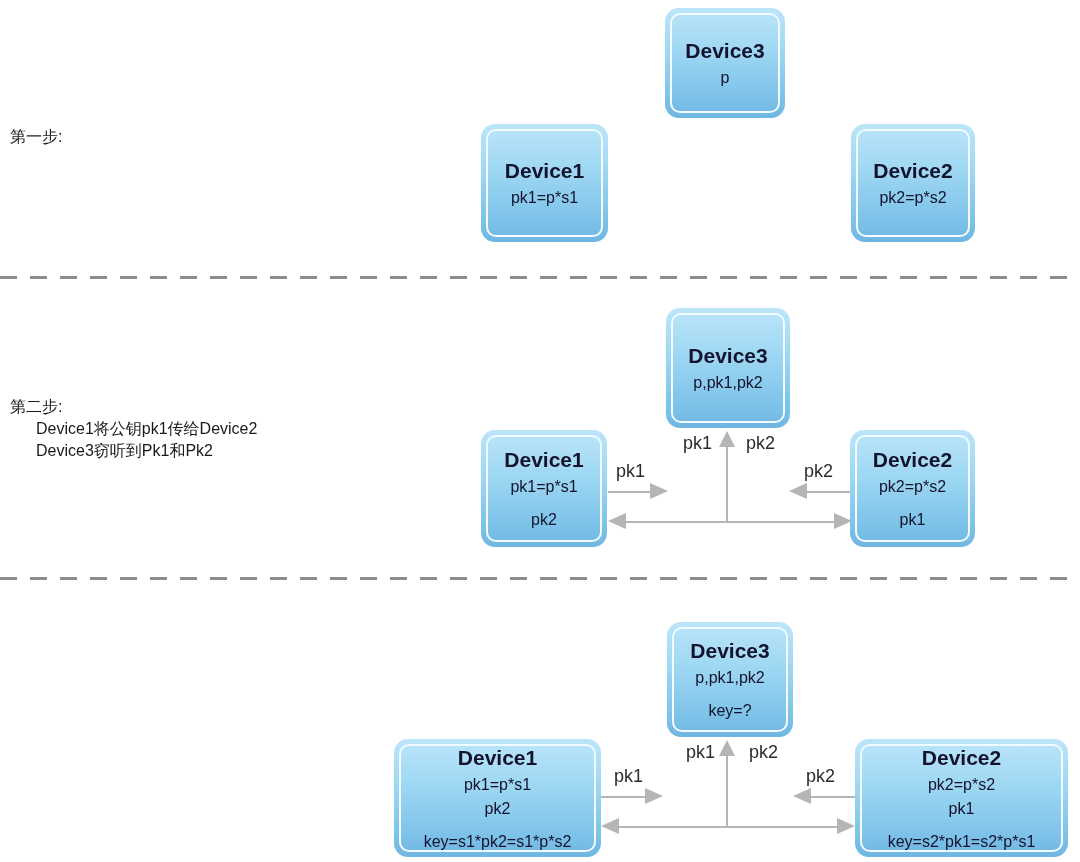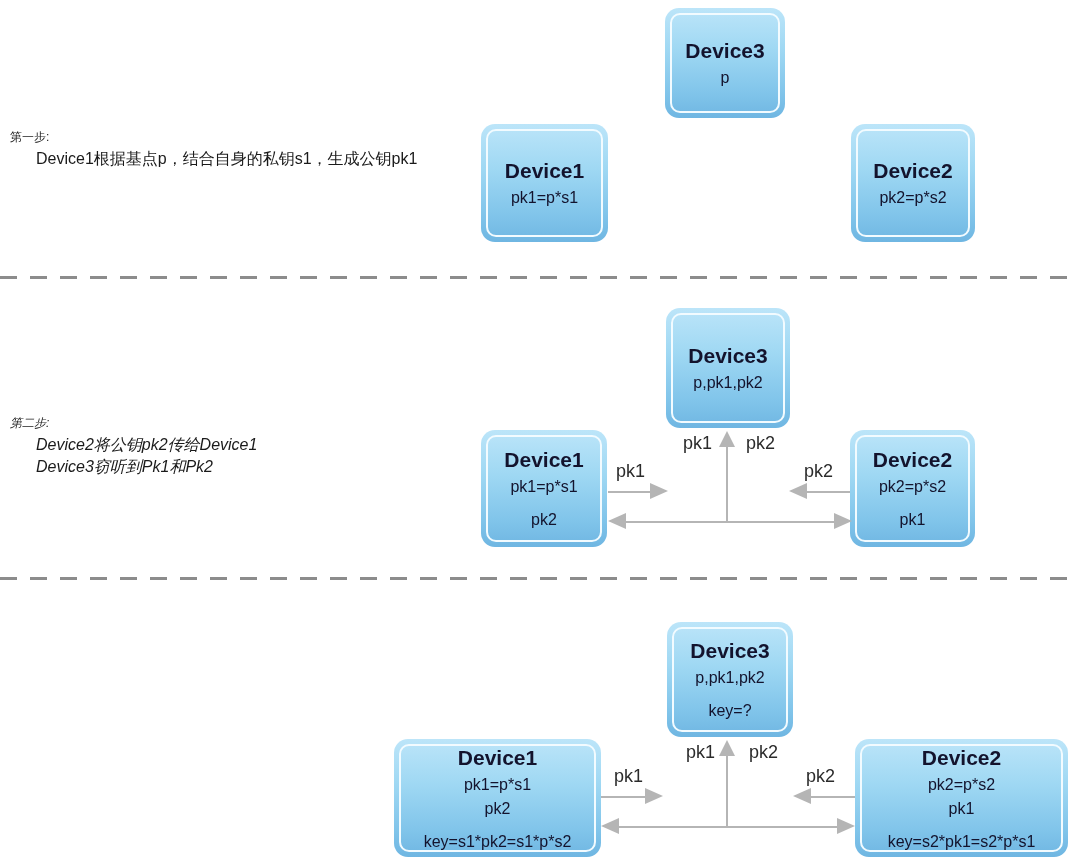--- a/index.html
+++ b/index.html
@@ -17,21 +17,21 @@
 
   
   .step-text {
     position: absolute;
     left: 10px;
     color: #1a1a1a;
     font-size: 16px;
     line-height: 22px;
     white-space: nowrap;
   }
-  .step-text .step-label { font-size: 12px; }
+  .step-text .step-label { font-size: 16px; }
   .step-text .step-line  { padding-left: 26px; }
 
   
   .divider {
     position: absolute;
     left: 0;
     width: 1080px;
     height: 3px;
     background: repeating-linear-gradient(90deg, #8c8c8c 0 17px, transparent 17px 30px);
   }
@@ -94,21 +94,20 @@
     line-height: 20px;
   }
 </style>
 </head>
 <body>
 
 <div id="canvas">
 
   <div class="step-text" style="top:126px;">
     <div class="step-label">第一步:</div>
-    <div class="step-line">Device1根据基点p，结合自身的私钥s1，生成公钥pk1</div>
   </div>
 
   <div class="device-box" style="left:665px;top:8px;width:120px;height:110px;">
     <div class="box-inner">
       <div class="box-title">Device3</div>
       <div class="box-line">p</div>
     </div>
   </div>
 
   <div class="device-box" style="left:481px;top:124px;width:127px;height:118px;">
@@ -120,23 +119,23 @@
 
   <div class="device-box" style="left:851px;top:124px;width:124px;height:118px;">
     <div class="box-inner">
       <div class="box-title">Device2</div>
       <div class="box-line">pk2=p*s2</div>
     </div>
   </div>
 
   <div class="divider" style="top:276px;"></div>
 
-  <div class="step-text" style="top:412px;font-style:italic;">
+  <div class="step-text" style="top:396px;">
     <div class="step-label">第二步:</div>
-    <div class="step-line">Device2将公钥pk2传给Device1</div>
+    <div class="step-line">Device1将公钥pk1传给Device2</div>
     <div class="step-line">Device3窃听到Pk1和Pk2</div>
   </div>
 
   <div class="device-box" style="left:666px;top:308px;width:124px;height:120px;">
     <div class="box-inner">
       <div class="box-title">Device3</div>
       <div class="box-line">p,pk1,pk2</div>
     </div>
   </div>
 

